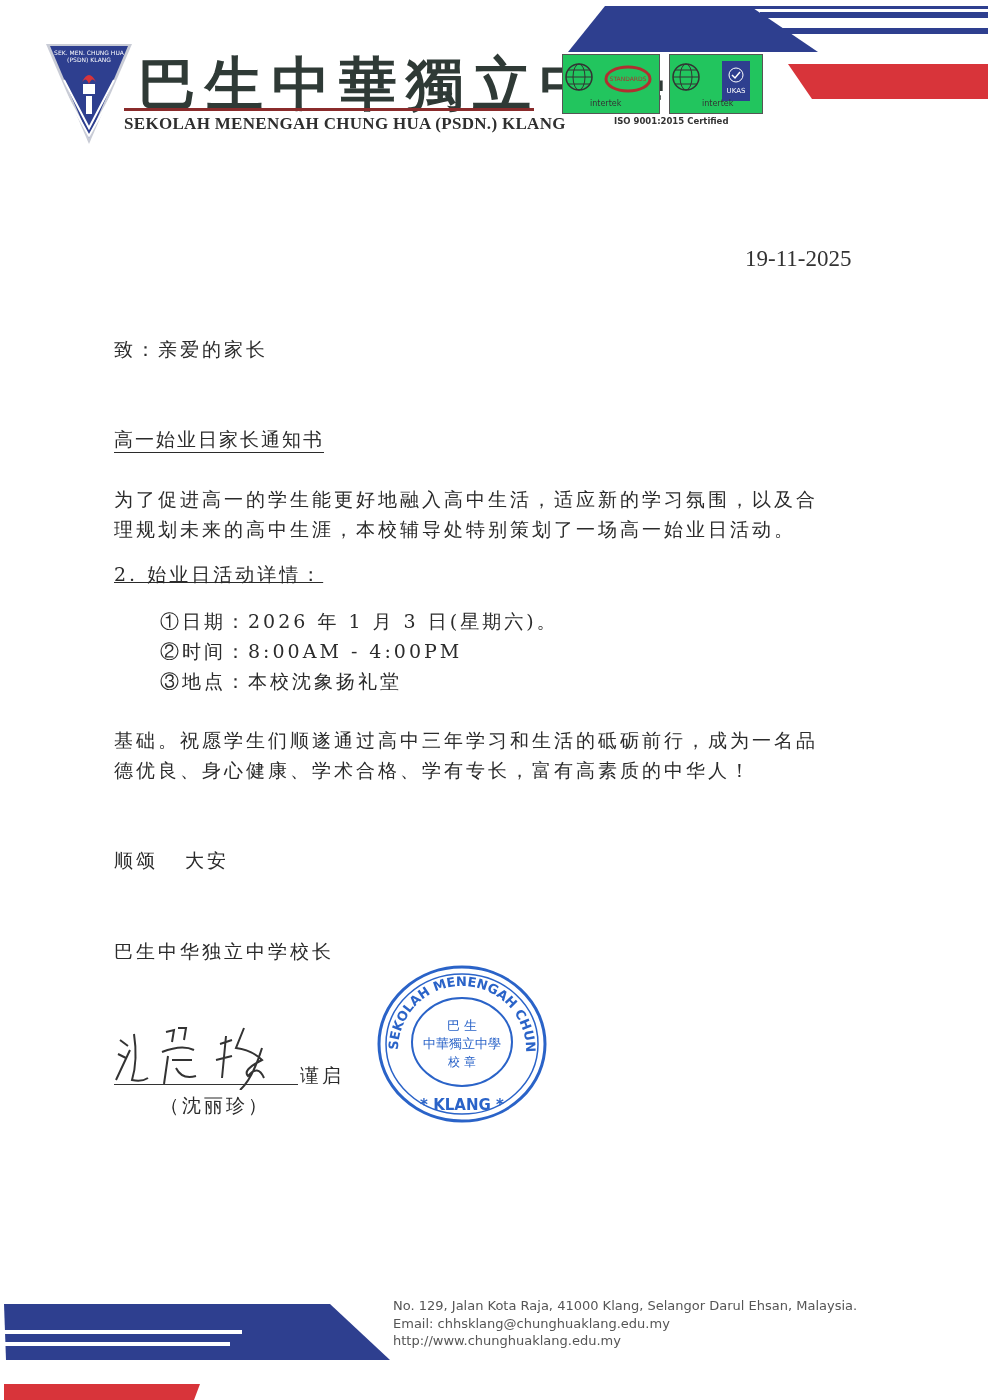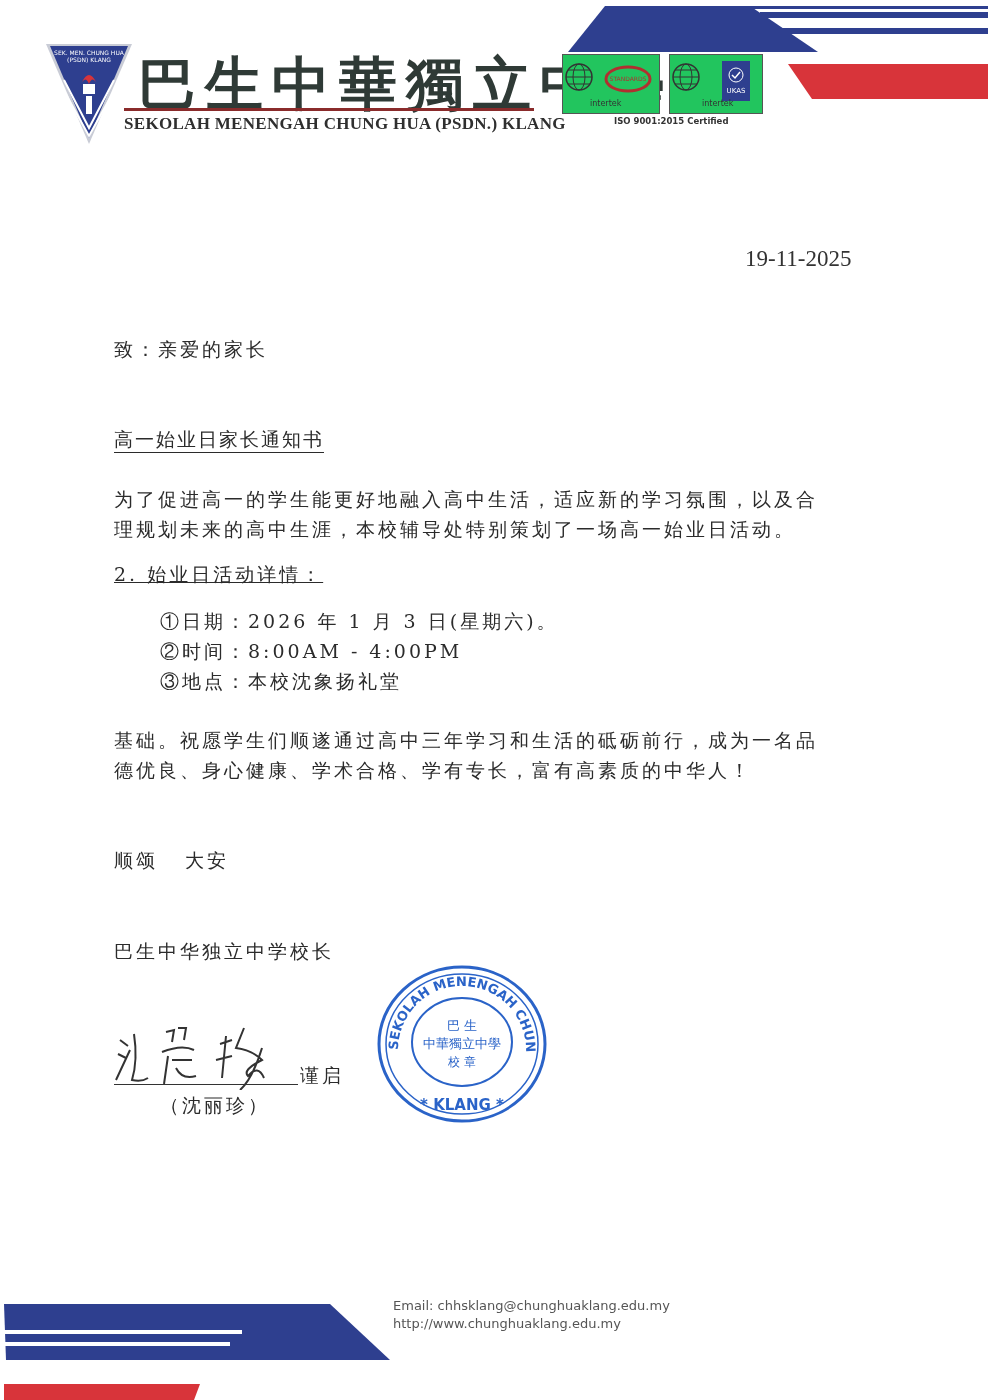--- a/index.html
+++ b/index.html
@@ -157,15 +157,16 @@
   <text x="86" y="102" font-size="12" fill="#2a63c8" text-anchor="middle" font-family="DejaVu Sans, sans-serif">校  章</text>
 </svg>
 
 <svg class="abs stripes-bottom" viewBox="0 0 390 110">
   <polygon points="4,14 330,14 390,70 6,70" fill="#2e3f8f"></polygon>
   <rect x="4" y="40" width="238" height="4" fill="#fff"></rect>
   <rect x="4" y="52" width="226" height="4" fill="#fff"></rect>
   <polygon points="4,94 200,94 194,110 4,110" fill="#d8343a"></polygon>
 </svg>
 <div class="abs footer-text">
+  <div>No. 129, Jalan Kota Raja, 41000 Klang, Selangor Darul Ehsan, Malaysia.</div>
   <div>Email: chhsklang@chunghuaklang.edu.my</div>
   <div>http://www.chunghuaklang.edu.my</div>
 </div>
 
 </body></html>

